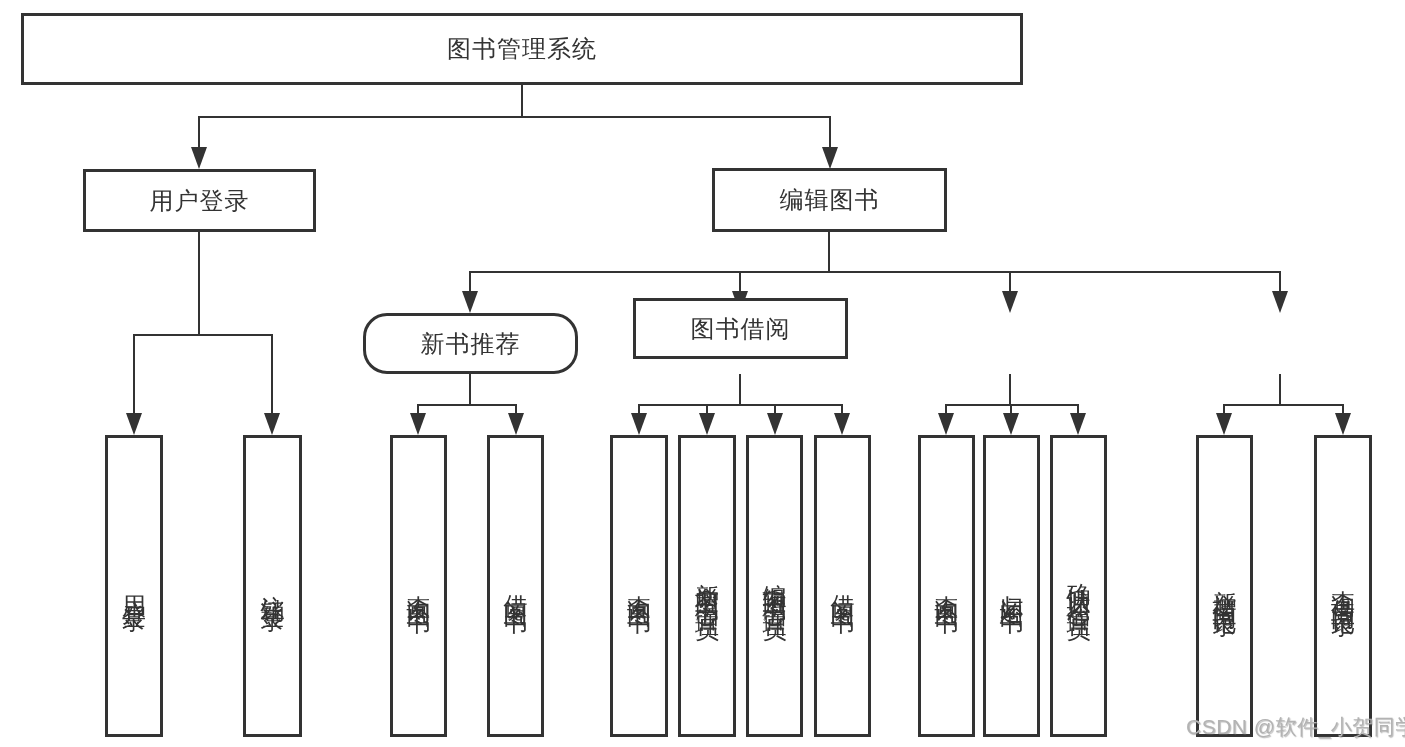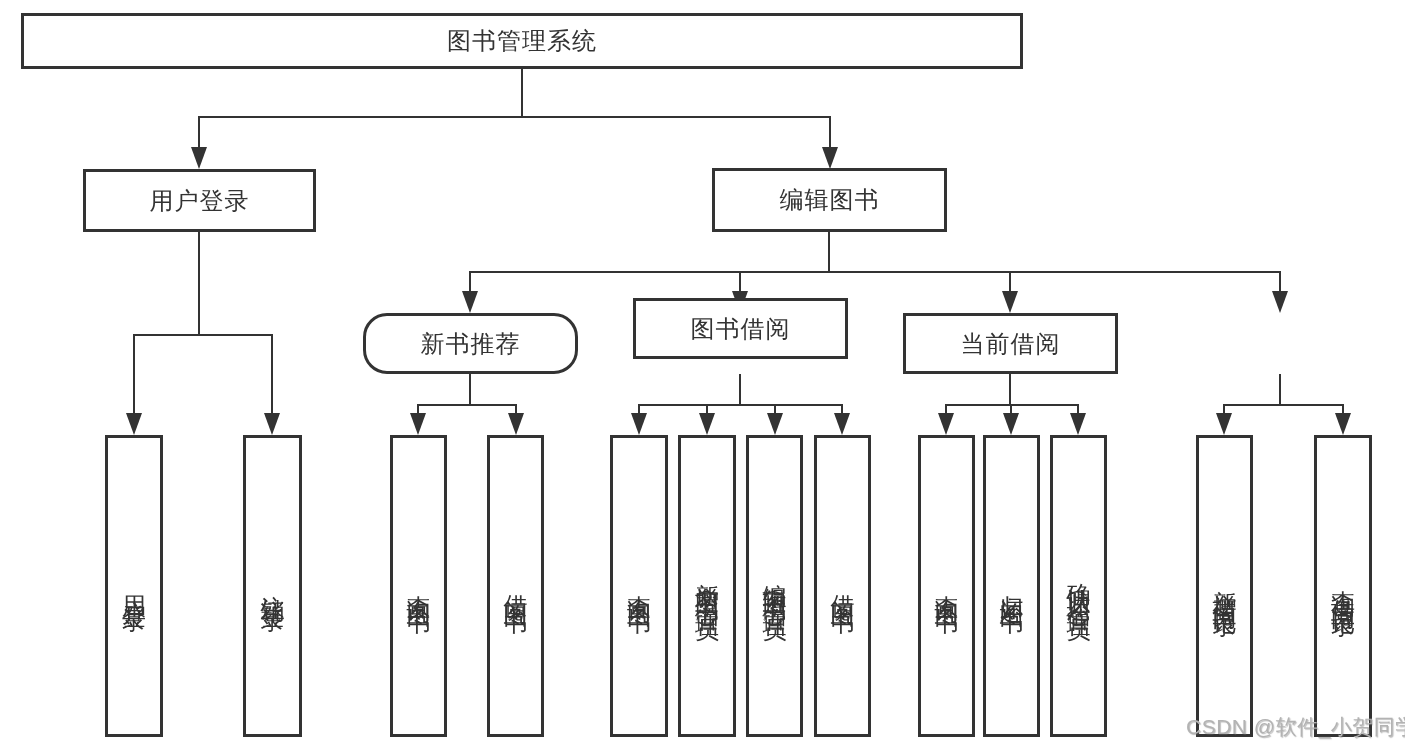--- a/index.html
+++ b/index.html
@@ -87,39 +87,36 @@
   <div class="ah" style="left:1003px;top:413px;"></div>
   <div class="ah" style="left:1070px;top:413px;"></div>
 
   <div class="ln" style="left:1279px;top:374px;width:2px;height:32px;"></div>
   <div class="ln" style="left:1223px;top:404px;width:121px;height:2px;"></div>
   <div class="ln" style="left:1223px;top:404px;width:2px;height:12px;"></div>
   <div class="ln" style="left:1342px;top:404px;width:2px;height:12px;"></div>
   <div class="ah" style="left:1216px;top:413px;"></div>
   <div class="ah" style="left:1335px;top:413px;"></div>
 
-  <div class="box" style="left:21px;top:13px;width:1002px;height:56px;">
+  <div class="box" style="left:21px;top:13px;width:1002px;height:72px;">
     <span class="hlabel">图书管理系统</span>
   </div>
 
   <div class="box" style="left:83px;top:169px;width:233px;height:63px;">
     <span class="hlabel">用户登录</span>
   </div>
   <div class="box" style="left:712px;top:168px;width:235px;height:64px;">
     <span class="hlabel">编辑图书</span>
   </div>
 
   <div class="box" style="left:363px;top:313px;width:215px;height:61px;border-radius:24px;">
     <span class="hlabel">新书推荐</span>
   </div>
   <div class="box" style="left:633px;top:298px;width:215px;height:61px;">
     <span class="hlabel">图书借阅</span>
-  </div>
-  <div class="box" style="left:903px;top:313px;width:215px;height:61px;">
-    <span class="hlabel">当前借阅</span>
   </div>
 
   <div class="box" style="left:105px;top:435px;width:58px;height:302px;">
     <span class="vlabel">用户登录</span>
   </div>
   <div class="box" style="left:243px;top:435px;width:59px;height:302px;">
     <span class="vlabel">注销登录</span>
   </div>
 
   <div class="box" style="left:390px;top:435px;width:57px;height:302px;">

